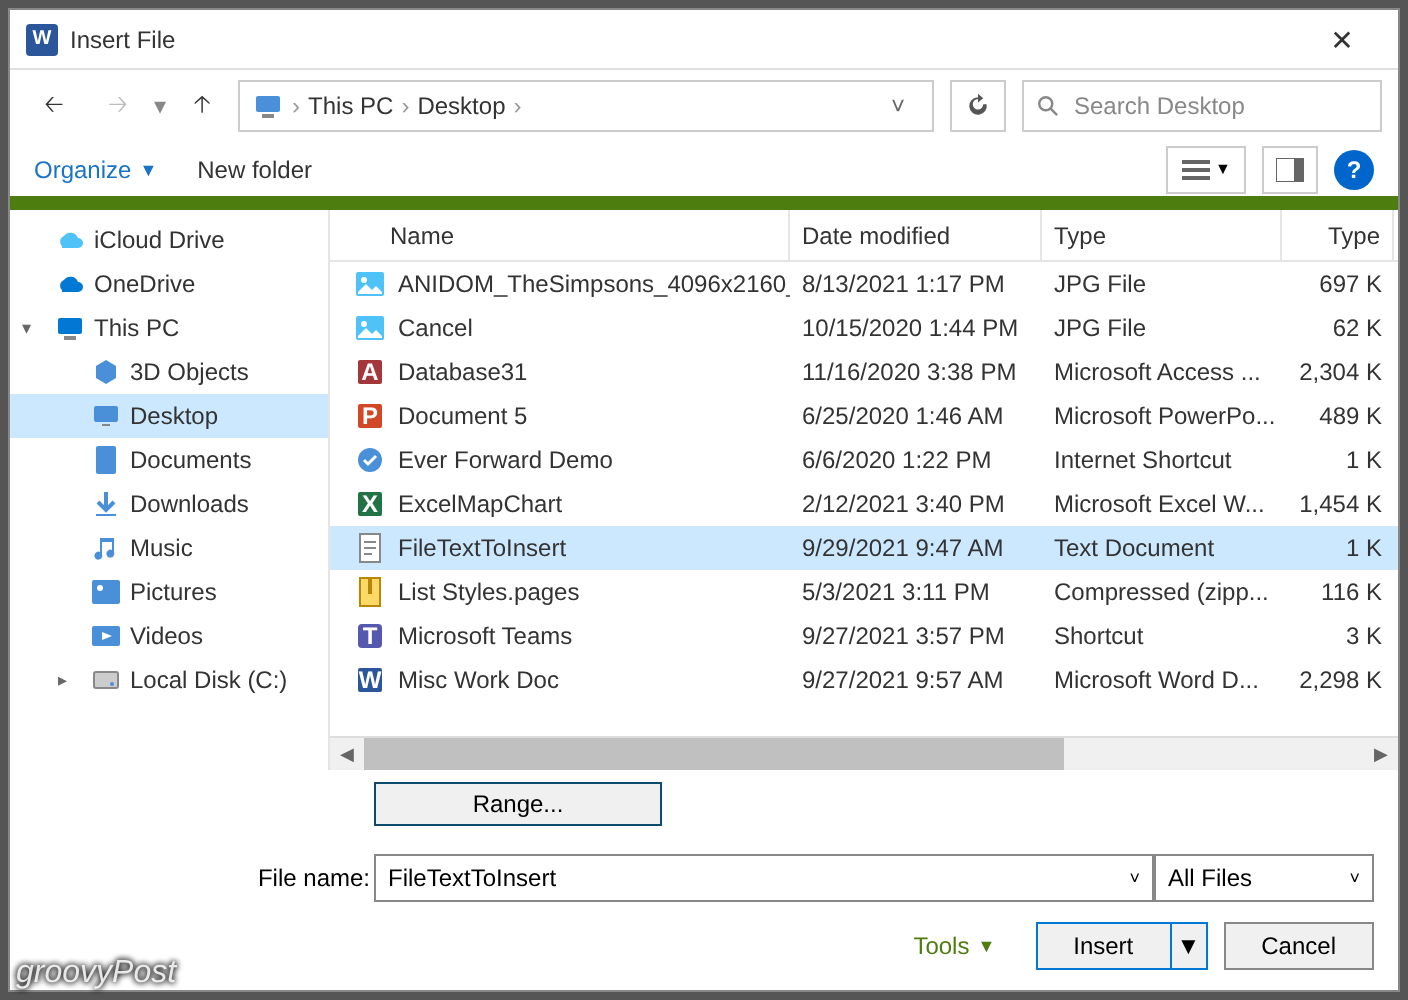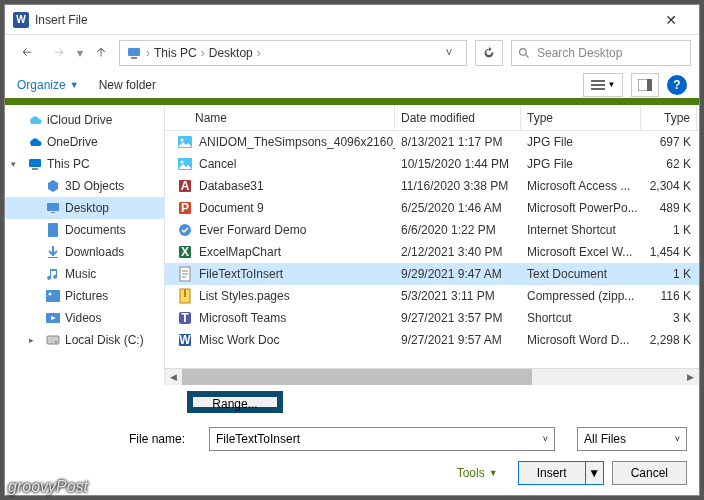--- a/index.html
+++ b/index.html
@@ -48,22 +48,22 @@
 .frow .ft{width:120px;padding-left:6px;white-space:nowrap;overflow:hidden;text-overflow:ellipsis;}
 .frow .fs{width:56px;padding-right:6px;text-align:right;}
 .hscroll{height:17px;background:#f0f0f0;display:flex;align-items:center;border-top:1px solid #ddd;}
 .hscroll .sbtn{width:17px;height:17px;background:#f0f0f0;display:flex;align-items:center;justify-content:center;color:#666;font-size:9px;}
 .hscroll .track{flex:1;height:17px;background:#f0f0f0;position:relative;}
 .hscroll .thumb{position:absolute;left:0;width:70%;height:100%;background:#c0c0c0;}
 .bottom{padding:6px 12px 10px;}
 .rangerow{display:flex;align-items:center;margin-bottom:6px;}
 .rangerow .lbl{width:170px;text-align:right;padding-right:8px;color:#333;}
 .rangerow input{width:165px;height:22px;border:1px solid #aaa;padding:0 4px;}
-.rangerow button{width:96px;height:22px;border:6px solid #0c4a6e;background:#f0f0f0;margin-left:0;}
-.fnrow{display:flex;align-items:center;gap:22px;margin-top:14px;}
+.rangerow button{width:144px;height:22px;border:1px solid #0c4a6e;background:#f0f0f0;margin-left:0;}
+.fnrow{display:flex;align-items:center;gap:0;margin-top:14px;}
 .fnrow .lbl{width:170px;text-align:right;padding-right:2px;}
 .fnbox{flex:1;height:24px;border:1px solid #888;padding:0 6px;display:flex;align-items:center;justify-content:space-between;}
 .filterbox{width:110px;height:24px;border:1px solid #888;padding:0 6px;display:flex;align-items:center;justify-content:space-between;}
 .btnrow{display:flex;justify-content:flex-end;align-items:center;gap:8px;margin-top:10px;}
 .btnrow .tools{color:#4d7c0f;display:flex;align-items:center;gap:4px;margin-right:12px;}
 .splitbtn{display:flex;}
 .btn{height:24px;border:1px solid #888;background:#f0f0f0;padding:0 18px;display:flex;align-items:center;}
 .btn.primary{border:1px solid #0078d4;}
 .splitbtn .dd{width:18px;padding:0;justify-content:center;border-left:none;}
 .watermark{position:absolute;left:8px;bottom:4px;color:rgba(255,255,255,0.85);font-size:16px;font-style:italic;text-shadow:0 0 3px #000,0 0 3px #000;}
@@ -298,21 +298,21 @@
             <div class="fs">2,304 K</div>
           </div>
           <div class="frow">
             <div class="fn">
               <span class="fico">
                 <svg width="16" height="16" viewBox="0 0 16 16">
                   <rect x="2" y="2" width="12" height="12" fill="#d24726" rx="1"></rect>
                   <text x="8" y="12" font-size="9" fill="#fff" text-anchor="middle" font-weight="bold">P</text>
                 </svg>
               </span>
-              <span>Document 9</span>
+              <span>Document 5</span>
             </div>
             <div class="fd">6/25/2020 1:46 AM</div>
             <div class="ft">Microsoft PowerPo...</div>
             <div class="fs">489 K</div>
           </div>
           <div class="frow">
             <div class="fn">
               <span class="fico">
                 <svg width="16" height="16" viewBox="0 0 16 16">
                   <circle cx="8" cy="8" r="6" fill="#4a90d9"></circle>

